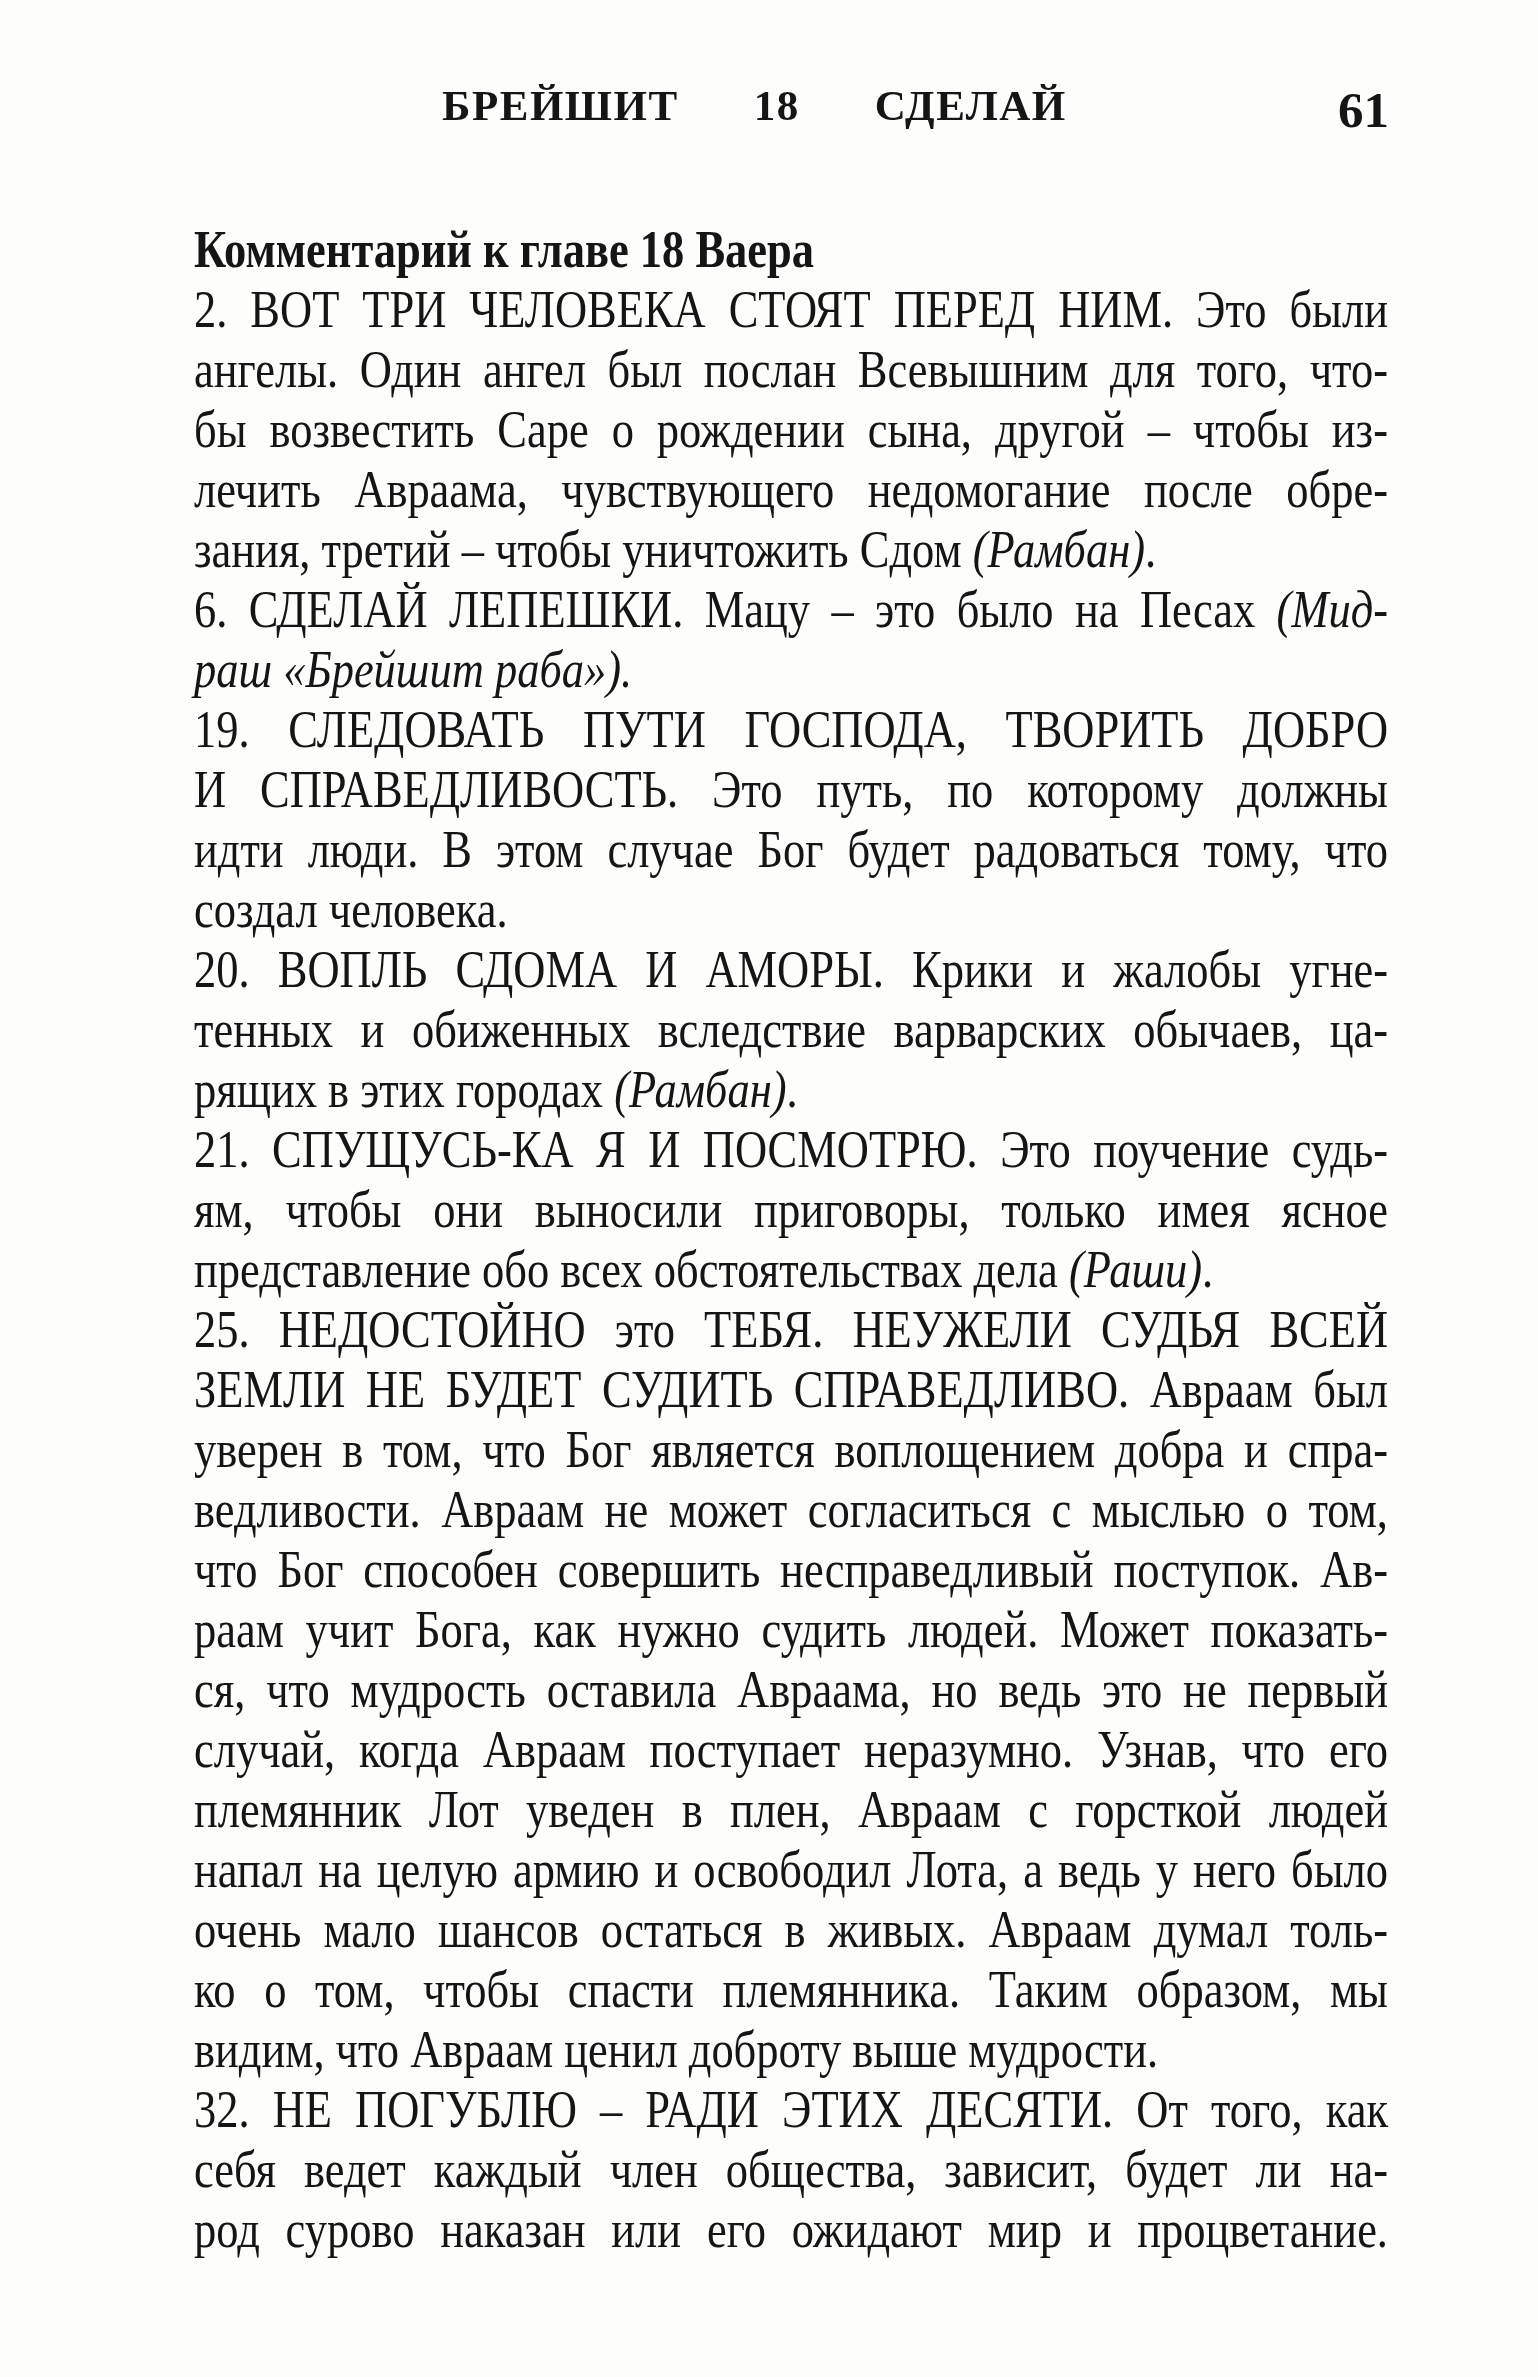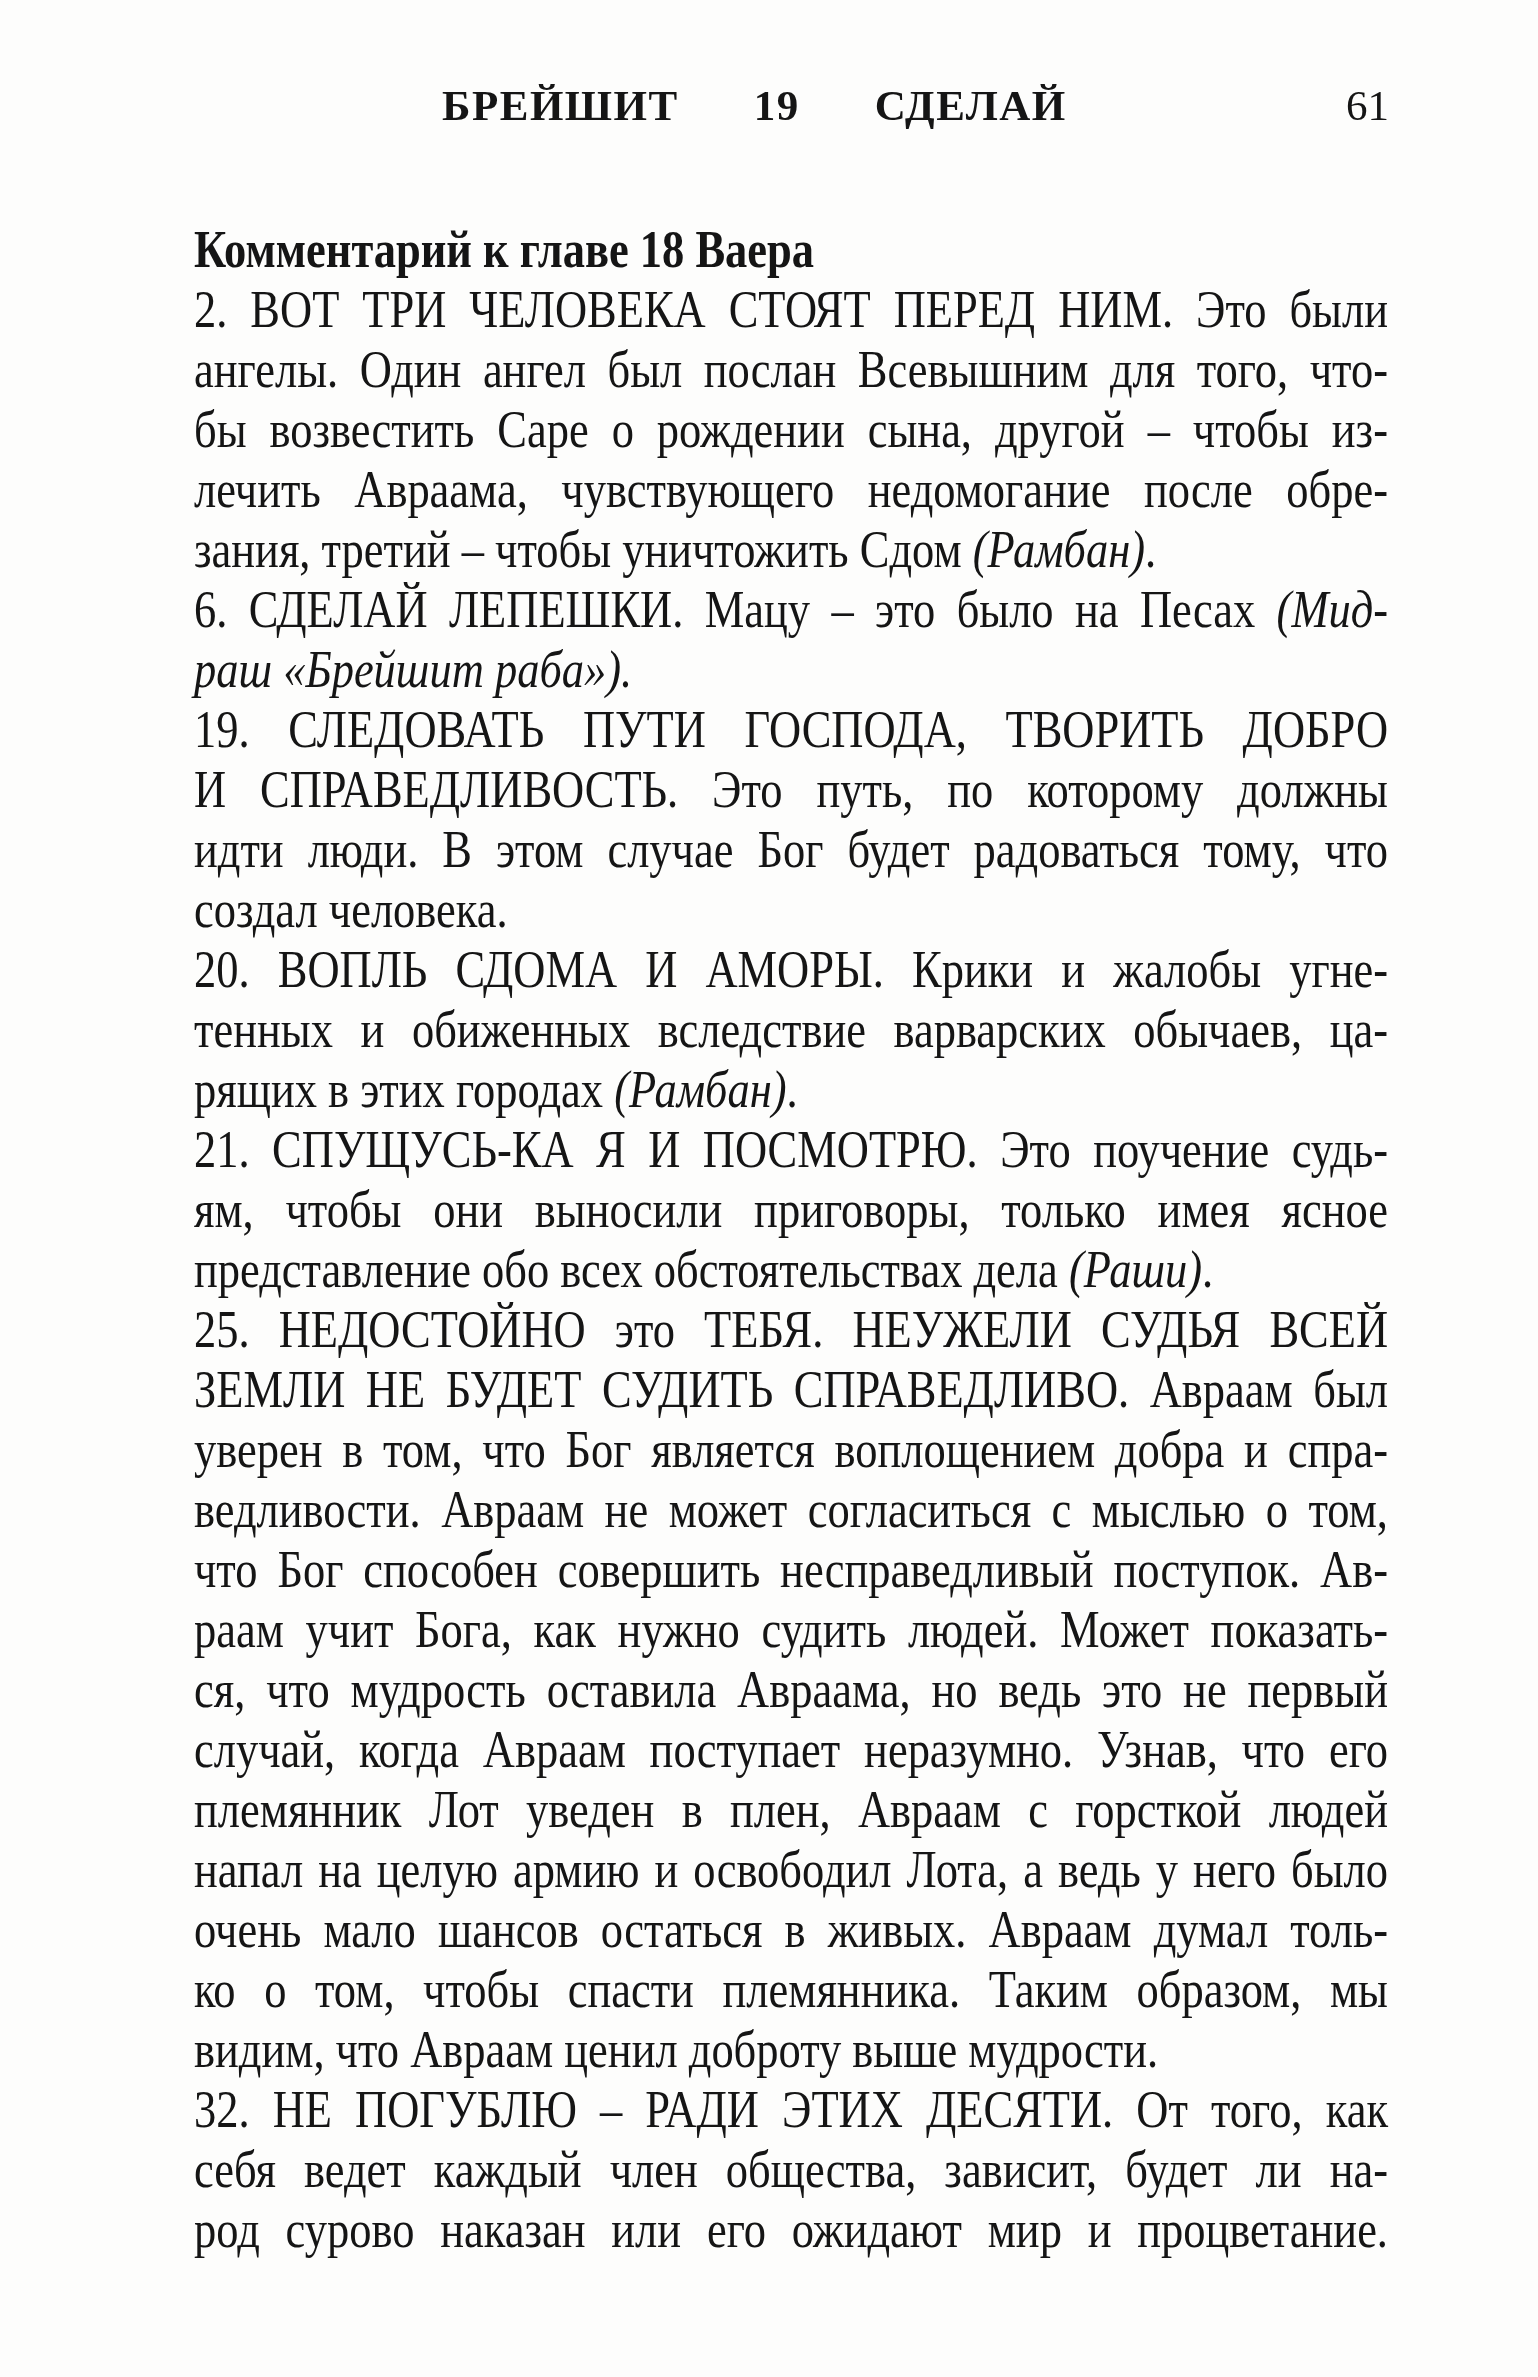--- a/index.html
+++ b/index.html
@@ -32,22 +32,22 @@
     gap: 75px;
     font-size: 43px;
     font-weight: bold;
     letter-spacing: 1.5px;
     white-space: nowrap;
   }
   .rh-page-number {
     position: absolute;
     right: 149px;
     top: 0;
-    font-size: 43px;
-    font-weight: normal;
+    font-size: 51px;
+    font-weight: bold;
   }
   
   .textblock {
     position: absolute;
     left: 194px;
     top: 176px;
     width: 1194px;
     margin-top: 44px;
   }
   .line {
@@ -74,21 +74,21 @@
   }
 </style>
 </head>
 <body>
 
 <div class="page">
 
   <div class="running-header">
     <div class="rh-center">
       <span>БРЕЙШИТ</span>
-      <span>19</span>
+      <span>18</span>
       <span>СДЕЛАЙ</span>
     </div>
     <div class="rh-page-number">61</div>
   </div>
 
   <div class="textblock">
     <h2 class="line l heading">Комментарий к главе 18 Ваера</h2>
     <div id="lines">
         <div class="line j"><span>2. ВОТ ТРИ ЧЕЛОВЕКА СТОЯТ ПЕРЕД НИМ. Это были</span></div>
         <div class="line j"><span>ангелы. Один ангел был послан Всевышним для того, что-</span></div>

